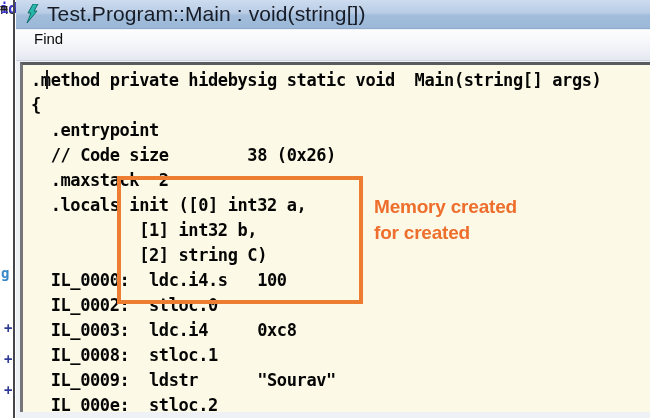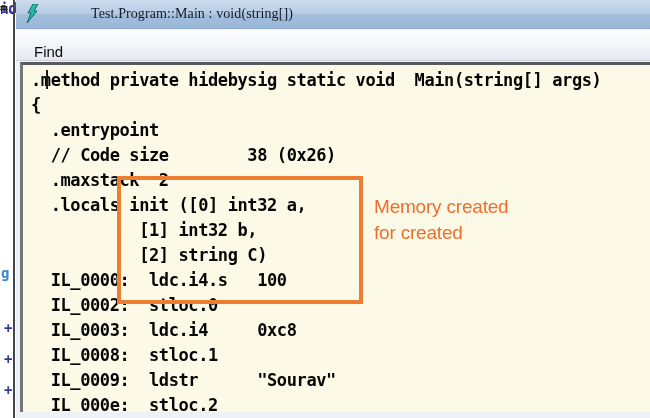--- a/index.html
+++ b/index.html
@@ -23,28 +23,28 @@
   
   .window{position:absolute;left:16px;top:0;width:634px;height:418px;background:#eef1f6;}
   .titlebar{
     position:absolute;left:0;top:0;width:634px;height:29px;
     background:linear-gradient(#cddcef 0%,#b9cde5 45%,#a2bddb 55%,#9cb8d8 100%);
     border-bottom:1px solid #8ea9c9;
     display:flex;align-items:center;gap:7px;padding-left:9px;box-sizing:border-box;
   }
   .titlebar-icon{width:15px;height:20px;flex:0 0 auto;}
   .titlebar-text{
-    font-size:14px;color:#161b26;letter-spacing:0.1px;
-    white-space:nowrap;font-family:Liberation Serif, serif;margin-left:44px;
+    font-size:21px;color:#161b26;letter-spacing:0.1px;
+    white-space:nowrap;font-family:Liberation Sans, sans-serif;
   }
   .menubar{
     position:absolute;left:0;top:30px;width:634px;height:31px;
     background:linear-gradient(#fdfdfe 0%,#f2f4f8 55%,#e4e8f1 100%);
     border-bottom:1px solid #cfd3dd;
-    display:flex;align-items:flex-end;gap:18px;padding-left:18px;box-sizing:border-box;
+    display:flex;align-items:flex-start;gap:18px;padding-left:18px;box-sizing:border-box;
   }
   .menu-item{font-size:15px;color:#0a0a0a;white-space:nowrap;cursor:default;}
 
   .codearea{
     position:absolute;left:4px;top:62px;width:641px;height:350px;
     background:#fcfae6;
     border-top:3px solid #595b5e;border-left:3px solid #74767a;
     box-sizing:border-box;overflow:hidden;
   }
   .codeline{
@@ -55,21 +55,21 @@
   .codeline:first-child{margin-top:3px;}
   .caret{position:absolute;left:30px;top:70px;width:2px;height:19px;background:#1a1a1a;}
 
   
   .highlight-rect{
     position:absolute;left:117px;top:176px;width:246px;height:128px;
     border:4px solid #ED7D31;box-sizing:border-box;pointer-events:none;
   }
   .annotation-text{
     position:absolute;left:374px;top:194px;width:180px;
-    color:#ED6E2D;font-weight:normal;font-size:19px;line-height:26px;
+    color:#ED6E2D;font-weight:bold;font-size:19px;line-height:26px;
     font-family:"Liberation Sans",sans-serif;letter-spacing:-0.2px;
   }
 </style>
 </head>
 <body>
 
 <span class="frag frag-no">no</span>
 <span class="frag frag-id">id</span>
 <span class="frag frag-eq1">=</span>
 <span class="frag frag-eq2">=</span>

